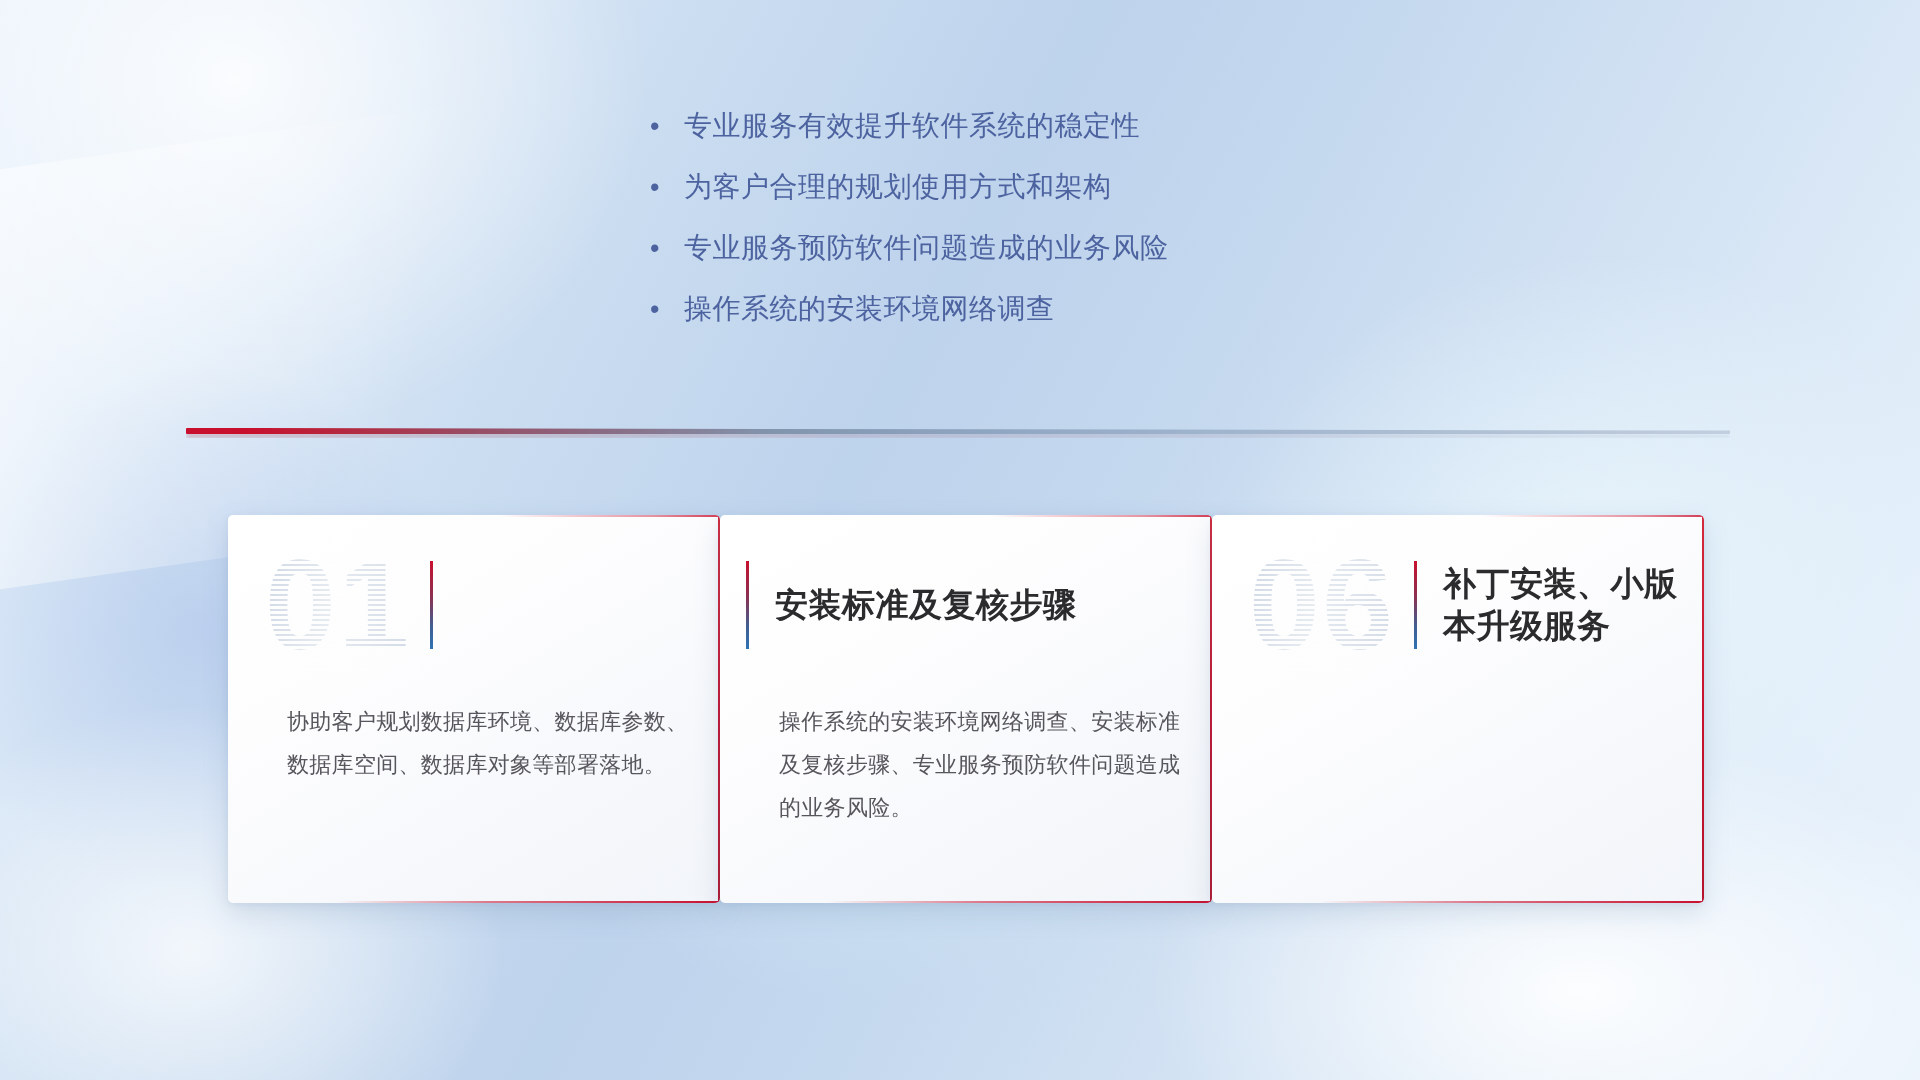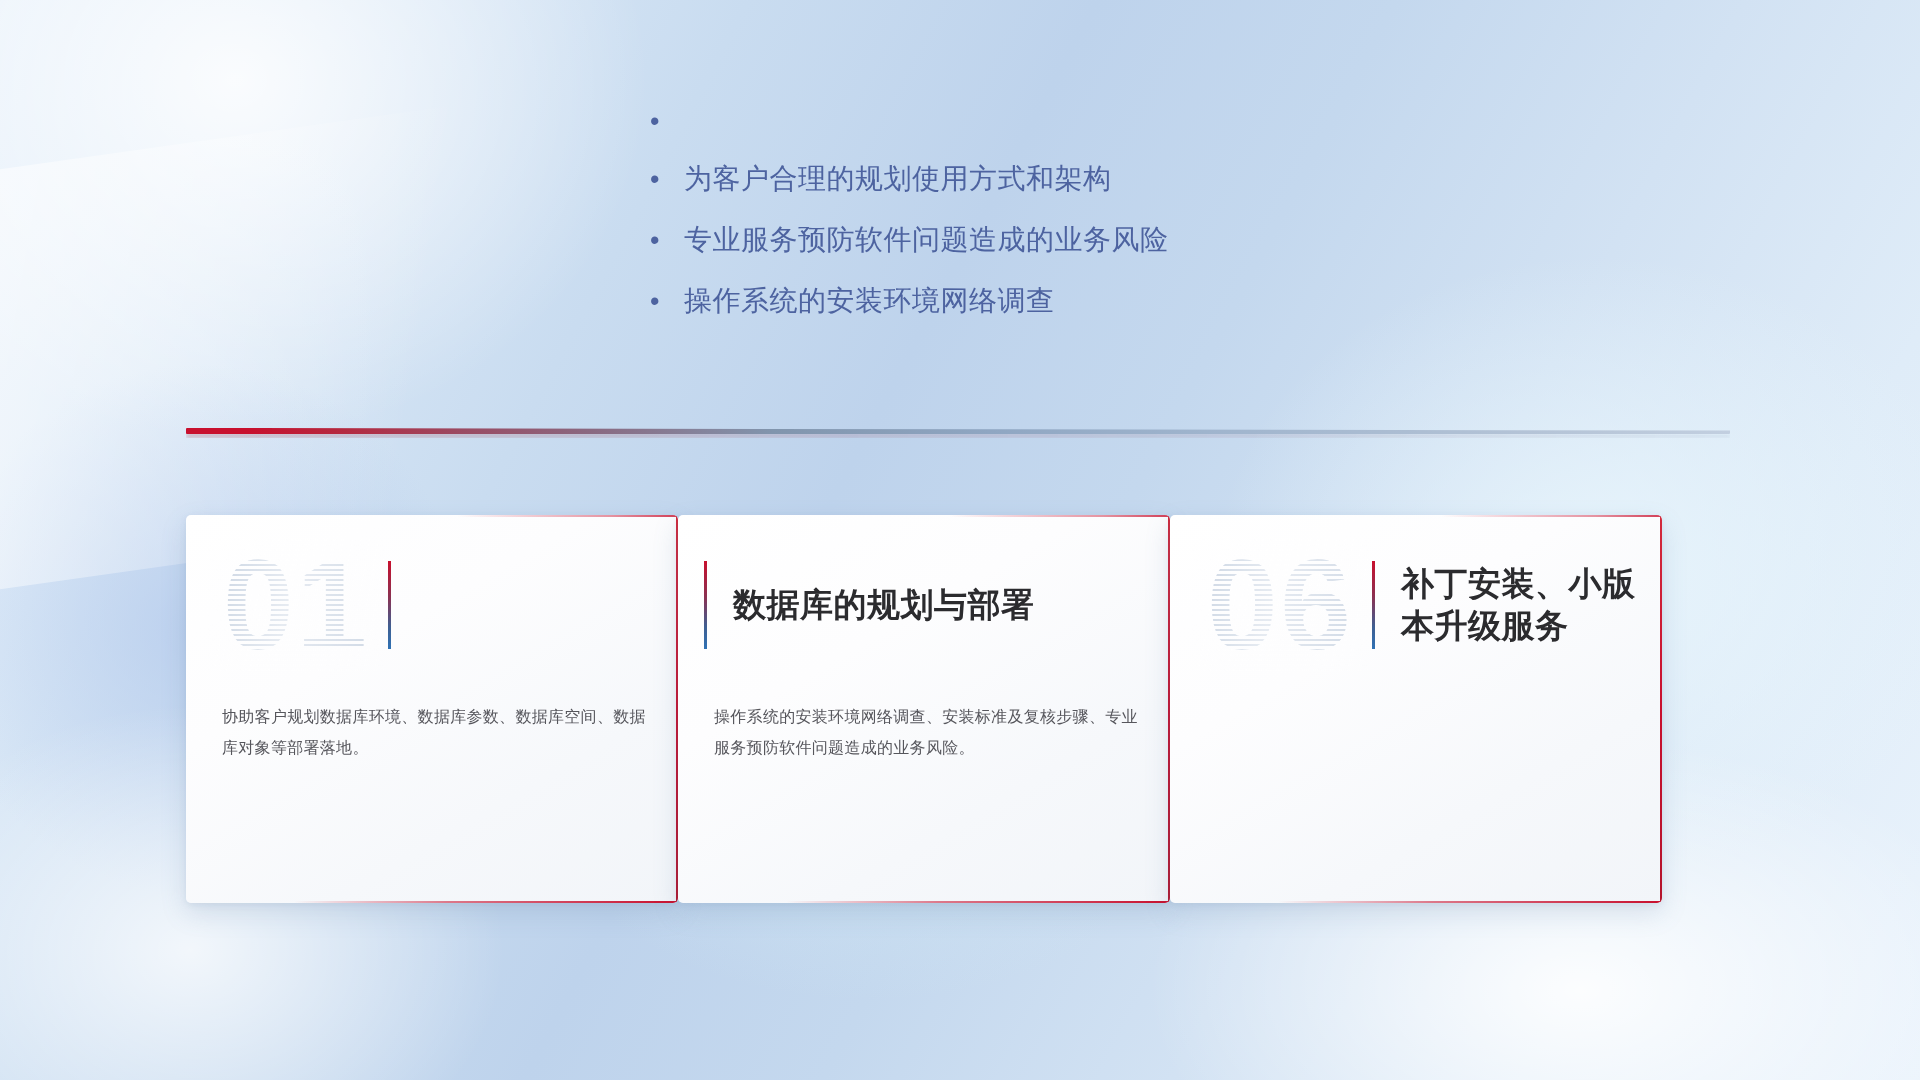--- a/index.html
+++ b/index.html
@@ -143,21 +143,21 @@
     filter: blur(2px);
   }
 
   
   #cards {
     position: absolute;
     left: 186px;
     top: 515px;
     width: 1560px;
     display: flex;
-    justify-content: flex-start;
+    justify-content: center;
   }
   .card {
     position: relative;
     width: 492px;
     height: 388px;
     border-radius: 5px;
     background: linear-gradient(150deg, #ffffff 0%, #fdfdfe 35%, #f6f8fb 70%, #f2f5f9 100%);
     box-shadow: 0 10px 26px rgba(90,120,160,0.18),
                 0 2px 6px rgba(90,120,160,0.10);
     overflow: hidden;
@@ -241,43 +241,45 @@
     flex: 1 1 auto;
     font-size: 33px;
     font-weight: 700;
     line-height: 1.28;
     color: #2b2b2e;
     letter-spacing: 0.5px;
   }
 
   .card-body {
     padding: 6px 30px 0 36px;
-    font-size: 16px;
+    font-size: 22px;
     line-height: 1.95;
     color: #56565c;
     letter-spacing: 0.3px;
+    margin-left: 23px;
   }
 </style>
 </head>
 <body>
 
 <div id="slide">
 
   <div class="glow glow-tl"></div>
   <div class="glow glow-cr"></div>
   <div class="glow glow-ml"></div>
   <div class="glow glow-bl"></div>
   <div class="glow glow-br"></div>
   <div class="glow glow-mid"></div>
   <div class="streak"></div>
 
   <div id="bullets">
 
     <div class="bullet-row">
       <span class="bullet-dot">•</span>
+      <span class="bullet-text">专业服务有效提升软件系统的稳定性</span>
     </div>
 
     <div class="bullet-row">
       <span class="bullet-dot">•</span>
       <span class="bullet-text">为客户合理的规划使用方式和架构</span>
     </div>
 
     <div class="bullet-row">
       <span class="bullet-dot">•</span>
       <span class="bullet-text">专业服务预防软件问题造成的业务风险</span>
@@ -307,21 +309,21 @@
       </div>
       <div class="card-body">协助客户规划数据库环境、数据库参数、数据库空间、数据库对象等部署落地。</div>
     </div>
 
     <div class="card">
       <div class="card-accent"></div>
       <div class="card-accent-top"></div>
       <div class="card-accent-bottom"></div>
       <div class="card-head">
         <div class="head-divider"></div>
-        <div class="card-title">数据库的规划与部署</div>
+        <div class="card-title">安装标准及复核步骤</div>
       </div>
       <div class="card-body">操作系统的安装环境网络调查、安装标准及复核步骤、专业服务预防软件问题造成的业务风险。</div>
     </div>
 
     <div class="card">
       <div class="card-accent"></div>
       <div class="card-accent-top"></div>
       <div class="card-accent-bottom"></div>
       <div class="card-head">
         <div class="ghost-num">06</div>

